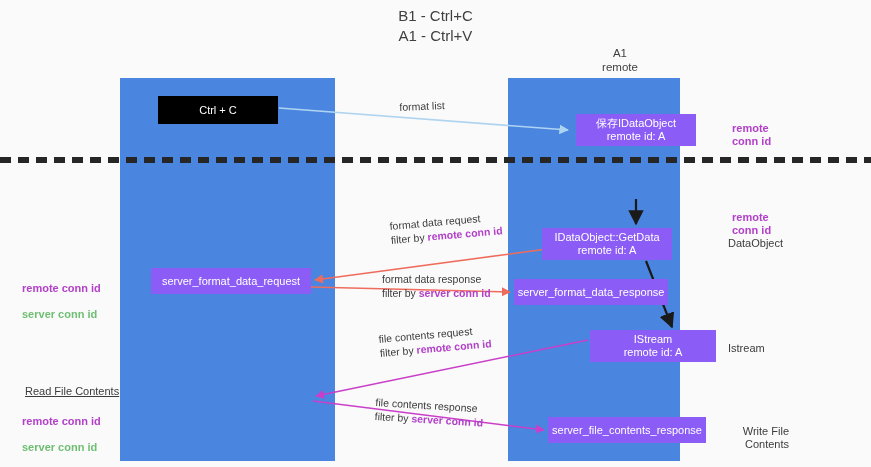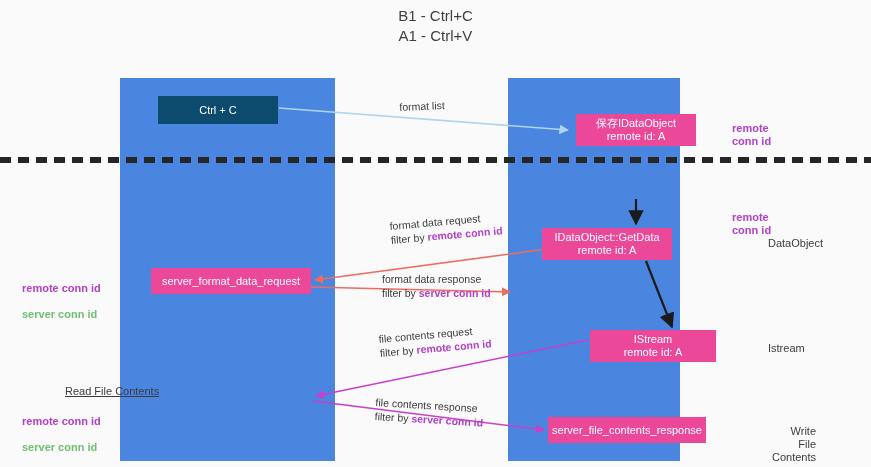--- a/index.html
+++ b/index.html
@@ -67,43 +67,43 @@
     display: flex;
     flex-direction: column;
     align-items: center;
     justify-content: center;
     text-align: center;
     color: #ffffff;
     font-size: 11px;
     line-height: 13px;
     white-space: pre-line;
   }
-  .node.green { background: #0c4a6e; }
-  .node.orange { background: #ec4899; }
+  .node.green { background: #000000; }
+  .node.orange { background: #8b5cf6; }
 
   #n-ctrlc   { left: 158px; top: 96px;  width: 120px; height: 28px; }
   #n-idata   { left: 576px; top: 114px; width: 120px; height: 32px; }
   #n-ctrlv   { left: 578px; top: 172px; width: 116px; height: 26px; }
   #n-getdata { left: 542px; top: 228px; width: 130px; height: 32px; }
   #n-sfdreq  { left: 151px; top: 268px; width: 160px; height: 26px; }
   #n-sfdresp { left: 514px; top: 279px; width: 154px; height: 26px; }
   #n-istream { left: 590px; top: 330px; width: 126px; height: 32px; }
   #n-sfcreq  { left: 151px; top: 385px; width: 160px; height: 26px; }
   #n-sfcresp { left: 548px; top: 417px; width: 158px; height: 26px; }
 
   
   .side-label {
     position: absolute;
     font-size: 11px;
     line-height: 13px;
     white-space: pre-line;
   }
   .clr-remote { color: #b340c9; font-weight: bold; }
   .clr-server { color: #6fbf73; font-weight: bold; }
-  .clr-plain  { color: #3c3c3c; margin-left: 40px; }
+  .clr-plain  { color: #3c3c3c; }
 
   #lb-remote-1 { left: 732px; top: 122px; }
   #lb-remote-2 { left: 732px; top: 211px; }
   #lb-dataobject { left: 728px; top: 237px; }
   #lb-istream  { left: 728px; top: 342px; }
   #lb-write    { left: 732px; top: 425px; text-align: right; }
 
   #lb-left-1 { left: 22px; top: 269px; }
   #lb-read   { left: 25px; top: 385px; text-decoration: underline; }
   #lb-left-2 { left: 22px; top: 402px; }
@@ -142,20 +142,22 @@
   .el-line2 { display: block; }
 </style>
 </head>
 <body>
 
 <div id="canvas">
 
   <div class="abs title">B1 - Ctrl+C
 A1 - Ctrl+V</div>
 
+  <div class="abs col-head" id="head-a1">A1
+remote</div>
 
   <div class="abs lane" id="lane-b1"></div>
   <div class="abs lane" id="lane-a1"></div>
 
   <svg id="arrows" viewBox="0 0 871 467">
     <defs>
       <marker id="ah-blue" viewBox="0 0 10 10" refX="9" refY="5" markerWidth="6" markerHeight="6" orient="auto-start-reverse">
         <path d="M 0 0 L 10 5 L 0 10 z" fill="#aed4f0"></path>
       </marker>
       <marker id="ah-red" viewBox="0 0 10 10" refX="9" refY="5" markerWidth="6" markerHeight="6" orient="auto-start-reverse">
@@ -187,20 +189,21 @@
 
     <line x1="706" y1="362" x2="706" y2="362" stroke="#1a1a1a" stroke-width="0"></line>
   </svg>
 
   <div class="node green" id="n-ctrlc">Ctrl + C</div>
   <div class="node orange" id="n-idata">保存IDataObject
 remote id: A</div>
   <div class="node orange" id="n-getdata">IDataObject::GetData
 remote id: A</div>
   <div class="node orange" id="n-sfdreq">server_format_data_request</div>
+  <div class="node orange" id="n-sfdresp">server_format_data_response</div>
   <div class="node orange" id="n-istream">IStream
 remote id: A</div>
   <div class="node orange" id="n-sfcresp">server_file_contents_response</div>
 
   <div class="side-label clr-remote" id="lb-remote-1">remote conn id</div>
   <div class="side-label clr-remote" id="lb-remote-2">remote conn id</div>
   <div class="side-label clr-plain" id="lb-dataobject">DataObject</div>
   <div class="side-label clr-plain" id="lb-istream">Istream</div>
   <div class="side-label clr-plain" id="lb-write">Write File Contents</div>
 

